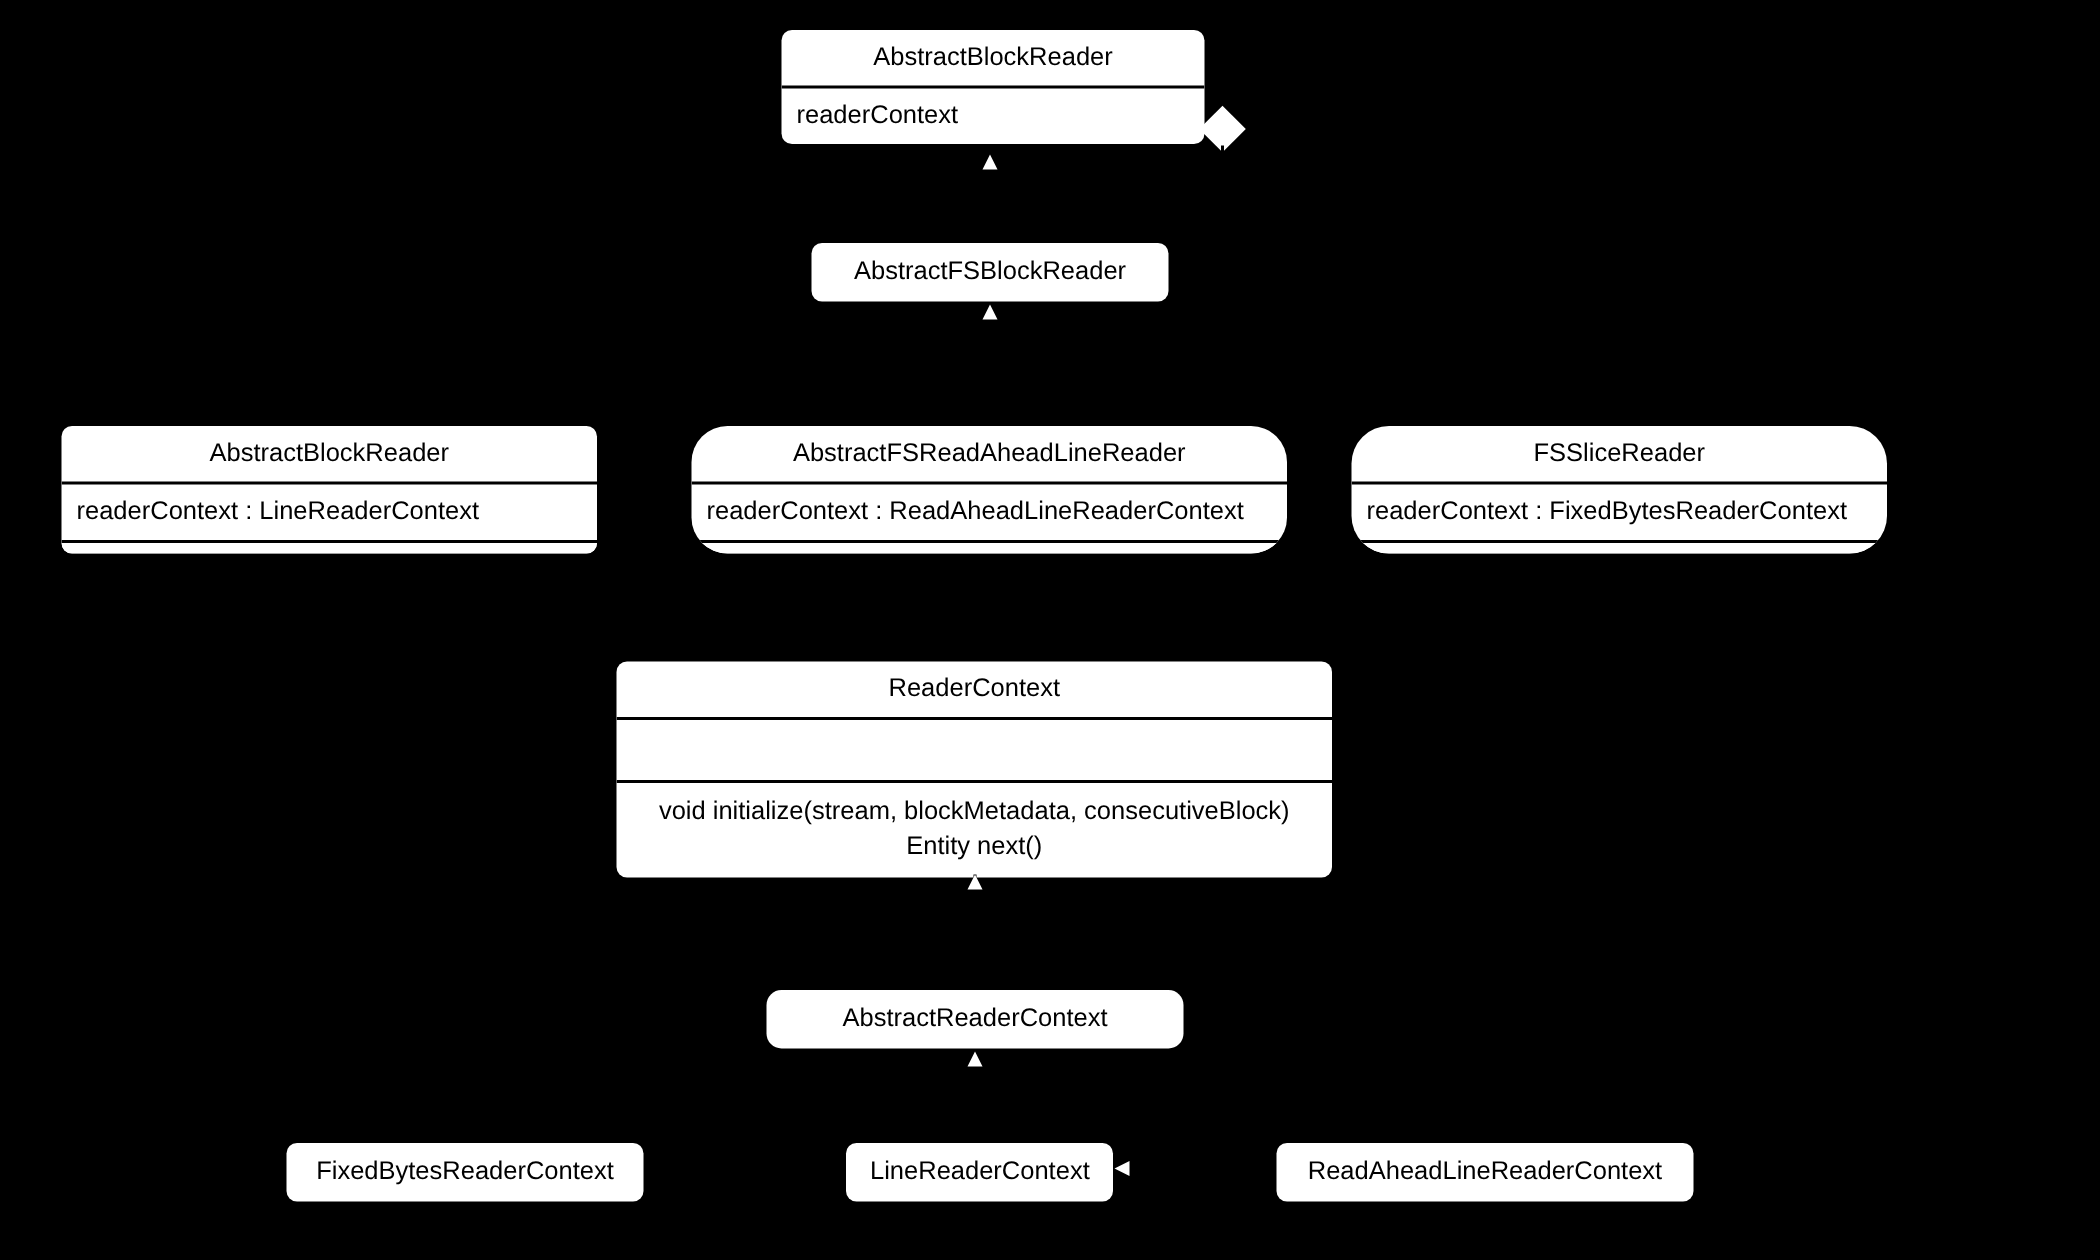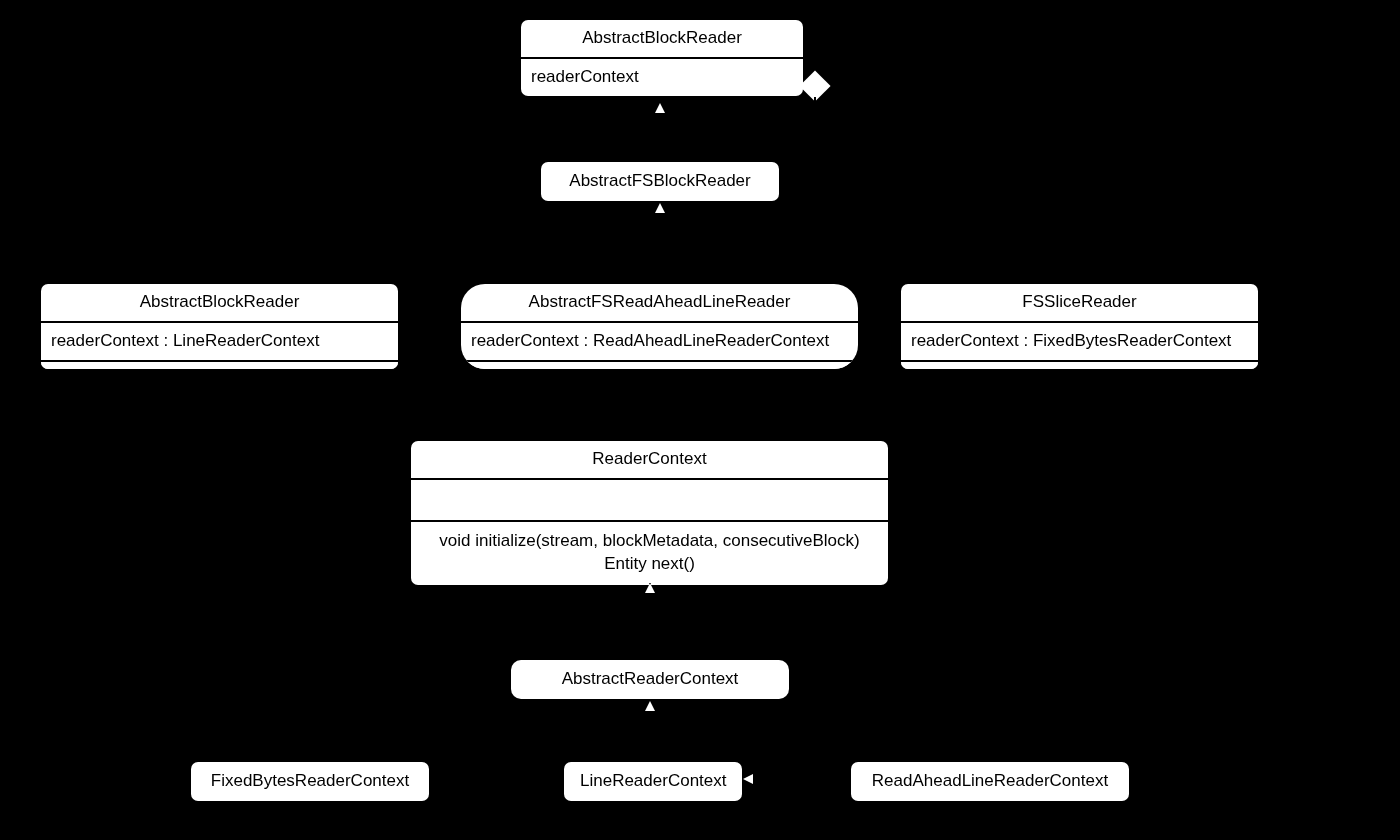--- a/index.html
+++ b/index.html
@@ -151,21 +151,21 @@
   </div>
 
   <div class="uml-class" style="left:461px; top:284px; width:397px;border-radius:24px;">
     <div class="uml-name">AbstractFSReadAheadLineReader</div>
     <div class="uml-divider"></div>
     <div class="uml-attrs">readerContext : ReadAheadLineReaderContext</div>
     <div class="uml-divider"></div>
     <div class="uml-tail"></div>
   </div>
 
-  <div class="uml-class" style="left:901px; top:284px; width:357px;">
+  <div class="uml-class" style="left:901px; top:284px; width:357px;border-radius:25px;">
     <div class="uml-name">FSSliceReader</div>
     <div class="uml-divider"></div>
     <div class="uml-attrs">readerContext : FixedBytesReaderContext</div>
     <div class="uml-divider"></div>
     <div class="uml-tail"></div>
   </div>
 
   <div class="uml-class" style="left:411px; top:441px; width:477px;">
     <div class="uml-name">ReaderContext</div>
     <div class="uml-divider"></div>

